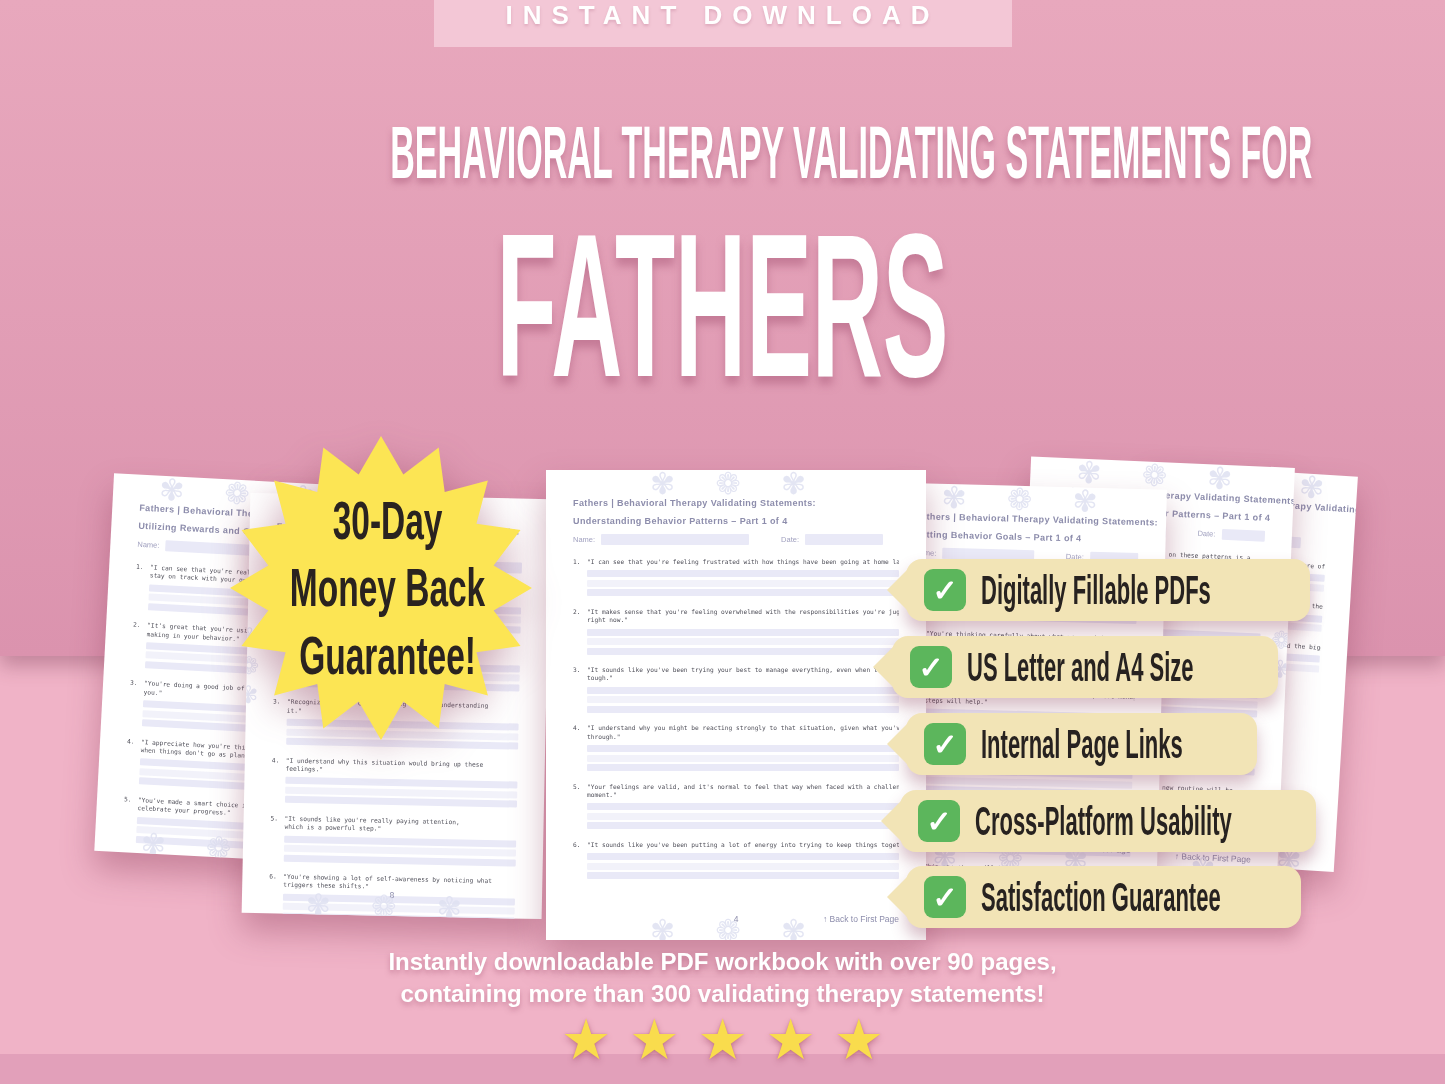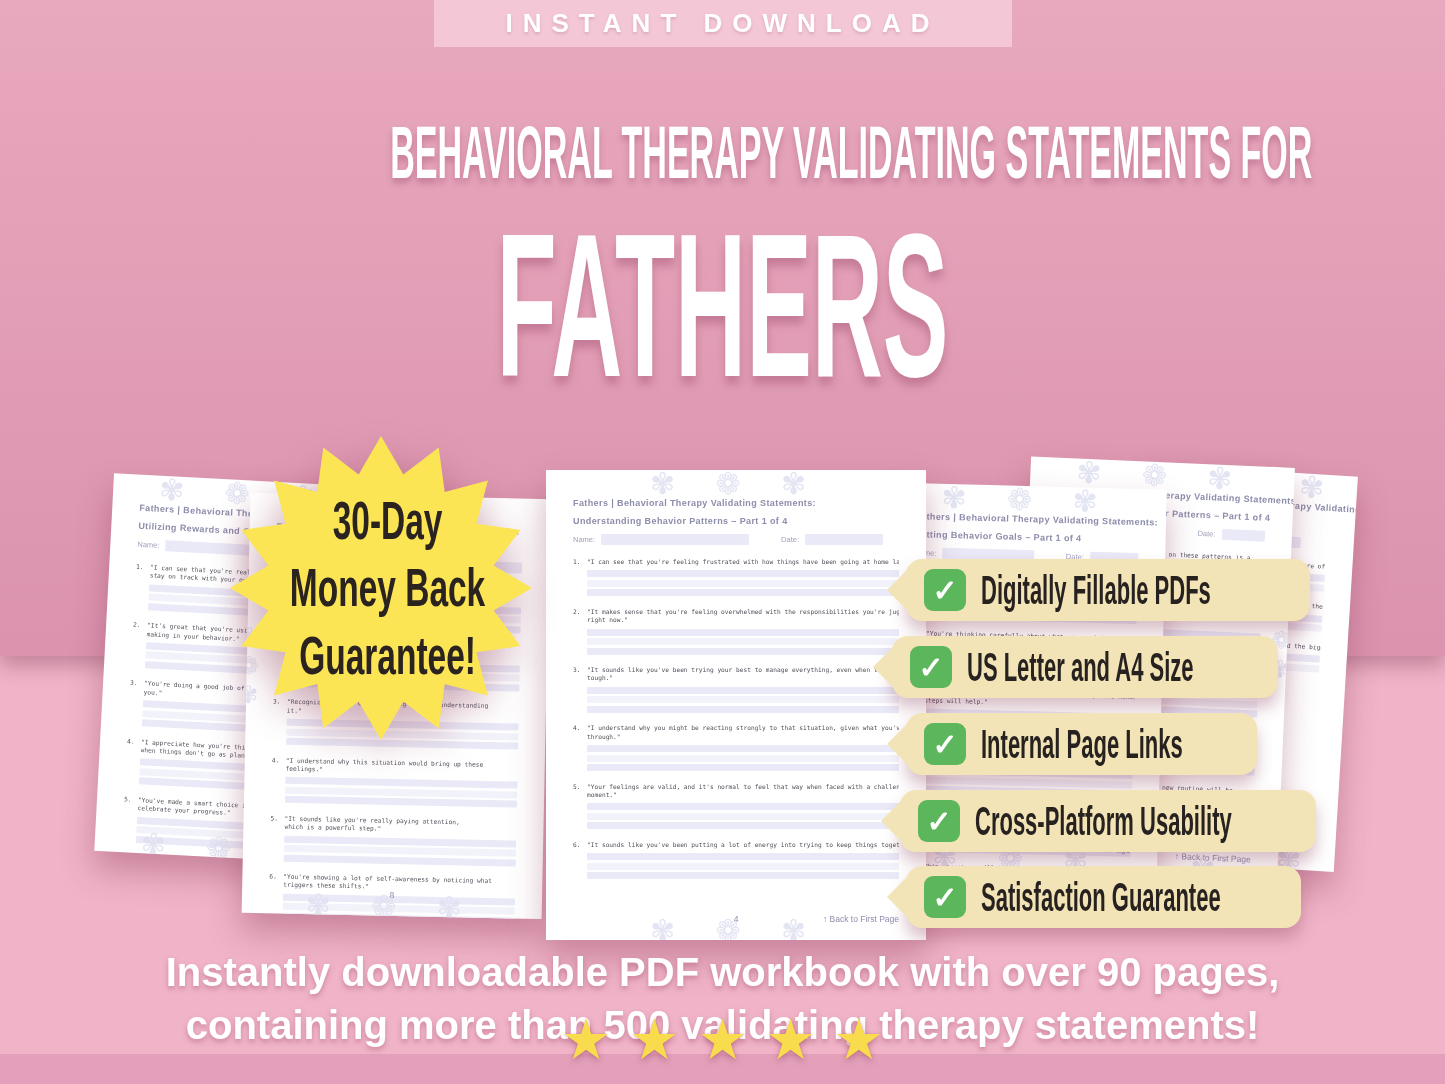--- a/index.html
+++ b/index.html
@@ -17,21 +17,21 @@
 
   
   .bg-top{position:absolute;left:0;top:0;width:100%;height:656px;
     background:linear-gradient(180deg,var(--bg-top-1) 0%,var(--bg-top-2) 100%);
     box-shadow:0 10px 18px rgba(90,30,55,.30);z-index:1;}
   .bg-bottom{position:absolute;left:0;top:656px;width:100%;height:398px;background:var(--bg-bottom);z-index:0;}
   .bg-strip{position:absolute;left:0;top:1054px;width:100%;height:30px;background:var(--bottom-strip);z-index:2;}
 
   
   .banner{position:absolute;left:50%;top:0;transform:translateX(-50%);width:578px;height:47px;
-    background:var(--banner-bg);display:flex;align-items:center;justify-content:center;z-index:15;}
+    background:var(--banner-bg);display:flex;align-items:flex-start;justify-content:center;z-index:15;}
   .banner-text{font-size:26px;font-weight:bold;letter-spacing:10px;color:#fff;text-shadow:0 2px 3px rgba(160,80,110,.25);}
 
   
   .title1{position:absolute;top:110px;left:0;width:100%;text-align:center;color:var(--title-text);
     font-size:74px;font-weight:bold;white-space:nowrap;transform:scaleX(.46);
     text-shadow:0 5px 9px rgba(173,95,125,.55);z-index:15;}
   .title2{position:absolute;top:202px;left:0;width:100%;text-align:center;color:var(--title-text);
     font-size:205px;font-weight:bold;line-height:1;white-space:nowrap;transform:scaleX(.48);
     text-shadow:0 8px 12px rgba(173,95,125,.55);z-index:15;}
 
@@ -84,21 +84,21 @@
   .feature-3{left:906px;top:713px;width:309px;}
   .feature-4{left:900px;top:790px;width:374px;}
   .feature-5{left:906px;top:866px;width:353px;}
   .check{width:42px;height:42px;flex:none;background:var(--check-green);border-radius:9px;
     color:var(--check-mark);font-size:30px;font-weight:bold;display:flex;align-items:center;justify-content:center;}
   .feature .label{font-size:40px;font-weight:bold;color:var(--feature-text);transform:scaleX(.55);
     transform-origin:left center;white-space:nowrap;}
 
   
   .tagline{position:absolute;top:946px;left:0;width:100%;text-align:center;z-index:15;
-    font-size:40px;font-weight:bold;line-height:1.32;color:var(--tagline-text);
+    font-size:24px;font-weight:bold;line-height:1.32;color:var(--tagline-text);
     text-shadow:0 3px 5px rgba(170,90,120,.5);}
   .stars{position:absolute;top:1012px;left:0;width:100%;display:flex;justify-content:center;gap:18px;z-index:15;}
   .star{font-size:56px;line-height:1;color:var(--star-yellow);
     text-shadow:0 0 2px rgba(150,60,90,.35);filter:drop-shadow(0 3px 3px rgba(150,60,90,.45));}
 </style>
 </head>
 <body>
 
 <div class="stage">
   <div class="bg-top"></div>
@@ -607,21 +607,21 @@
         <div class="label">Cross-Platform Usability</div>
       </div>
       <div class="feature feature-5">
         <div class="check">✓</div>
         <div class="label">Satisfaction Guarantee</div>
       </div>
     </div>
 
   <div class="tagline">
     <div>Instantly downloadable PDF workbook with over 90 pages,</div>
-    <div>containing more than 500 validating therapy statements!</div>
+    <div>containing more than 300 validating therapy statements!</div>
   </div>
 
   <div class="stars" id="stars">
       <div class="star">★</div>
       <div class="star">★</div>
       <div class="star">★</div>
       <div class="star">★</div>
       <div class="star">★</div>
     </div>
 </div>

